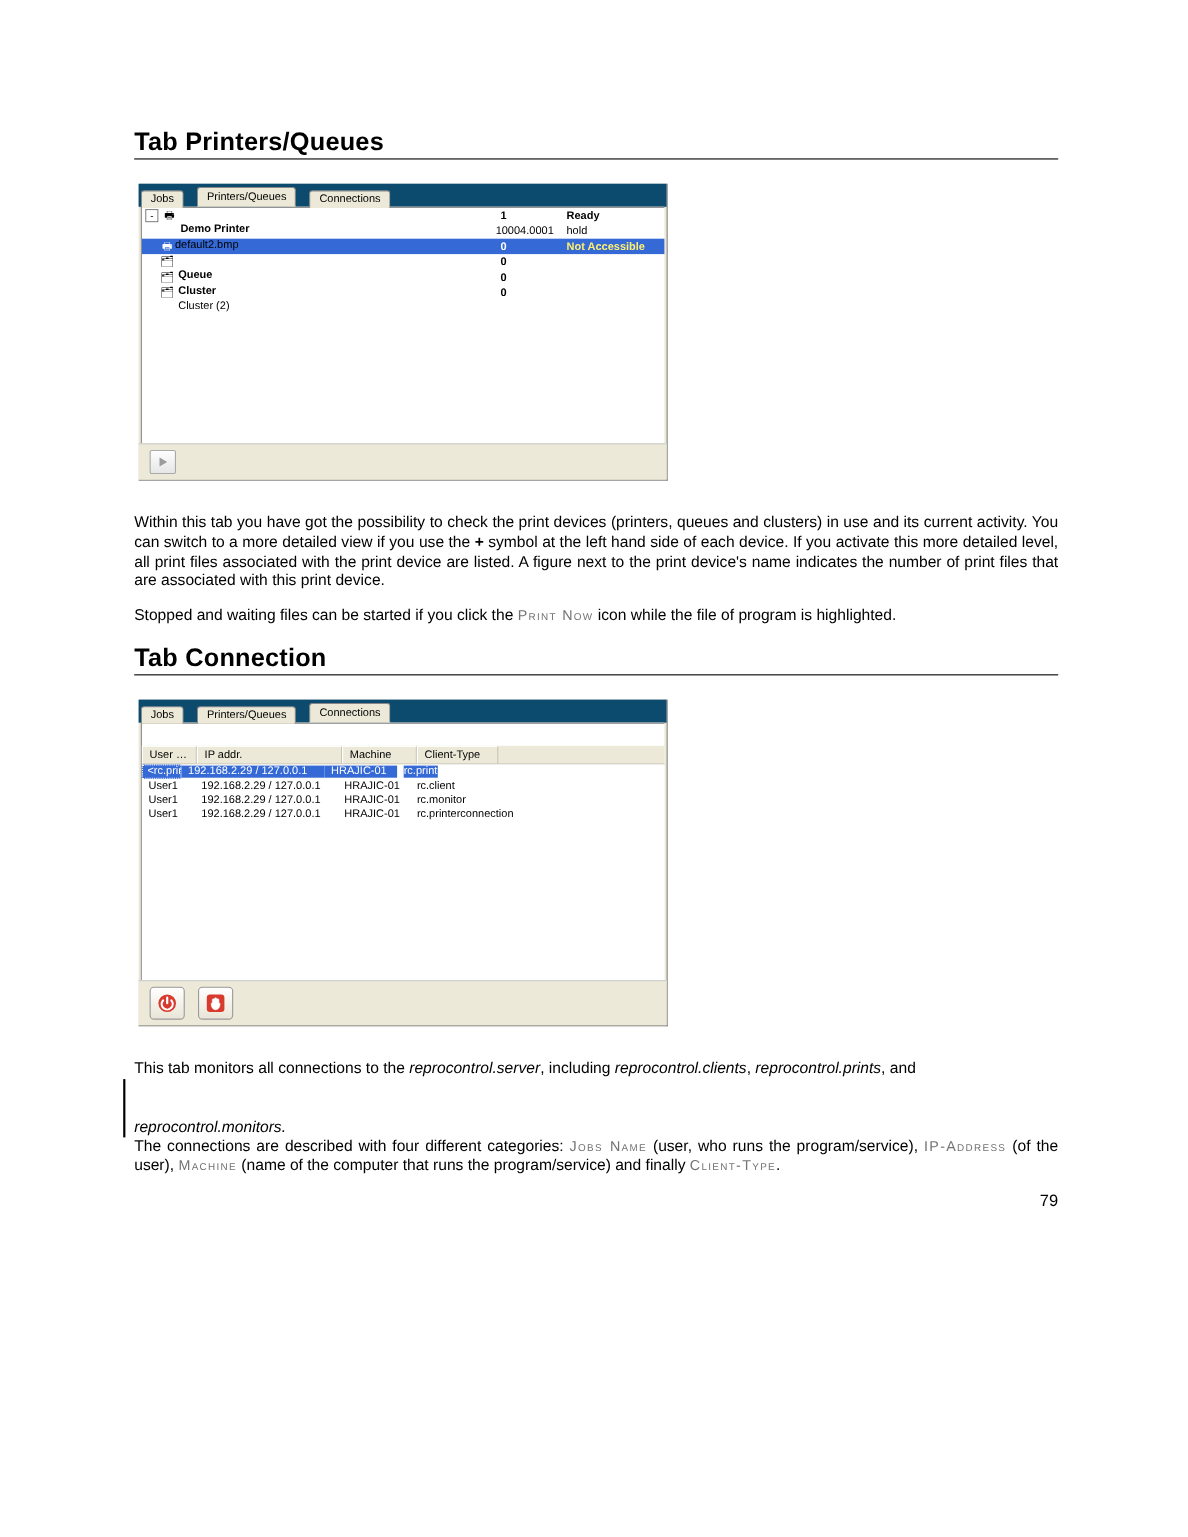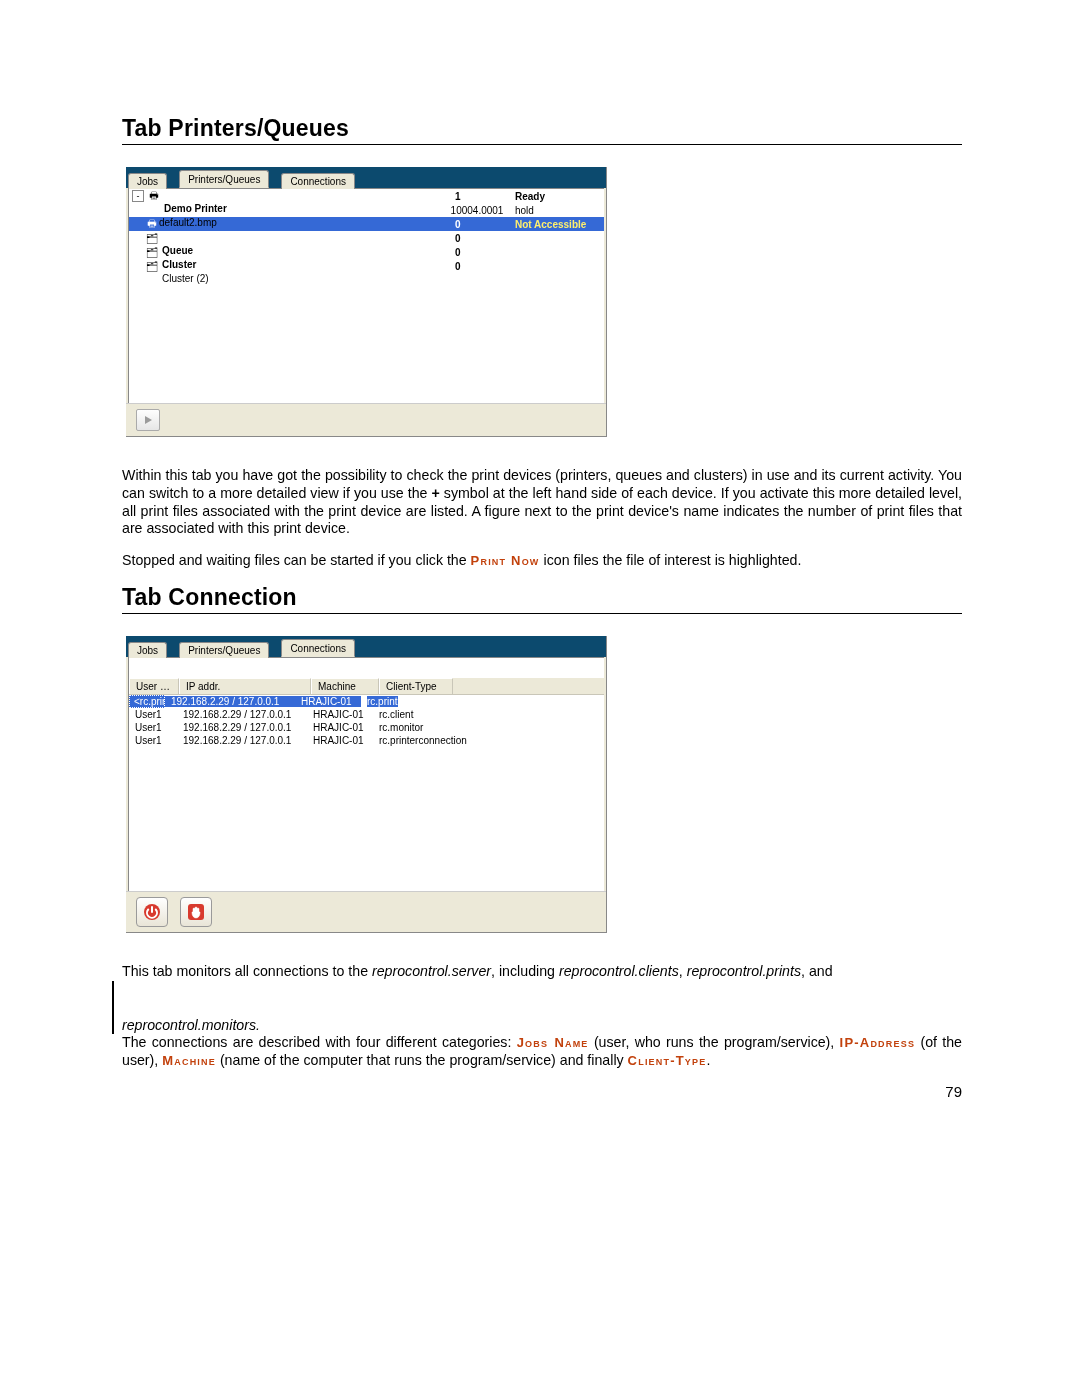--- a/index.html
+++ b/index.html
@@ -175,22 +175,22 @@
     margin-top: 30px;
     font-family: Arial, Helvetica, sans-serif;
     font-size: 14.2px;
     line-height: 1.25;
     text-align: justify;
   }
   .body-text p { margin: 0 0 14px 0; }
   .body-text .sc {
     font-variant: small-caps;
     letter-spacing: 1.2px;
-    color: #c2410c;
-    font-weight: 700;
+    color: #737373;
+    font-weight: 400;
     font-size: 13px;
   }
   .body-text em.prod { font-style: italic; }
   .change-bar {
     display: flex;
   }
   .change-bar .bar {
     width: 2px; background: #000; margin-right: 8px; margin-left: -10px;
     align-self: stretch;
   }
@@ -275,21 +275,21 @@
         </div>
       </div>
     </div>
   </div>
 
   <div class="body-text">
     <p>
       <span>Within this tab you have got the possibility to check the print devices (printers, queues and clusters) in use and its current activity. You can switch to a more detailed view if you use the </span><b>+</b><span> symbol at the left hand side of each device. If you activate this more detailed level, all print files associated with the print device are listed. A figure next to the print device's name indicates the number of print files that are associated with this print device.</span>
     </p>
     <p>
-      <span>Stopped and waiting files can be started if you click the </span><span class="sc">Print Now</span><span>  icon files the file of interest is highlighted.</span>
+      <span>Stopped and waiting files can be started if you click the </span><span class="sc">Print Now</span><span>  icon while the file of program is highlighted.</span>
     </p>
   </div>
 
   <h2 class="section connection-heading">Tab Connection</h2>
 
   <div class="panel-wrap">
     <div class="panel">
       <div class="tabstrip">
         <div class="tab">Jobs</div>
         <div class="tab">Printers/Queues</div>

